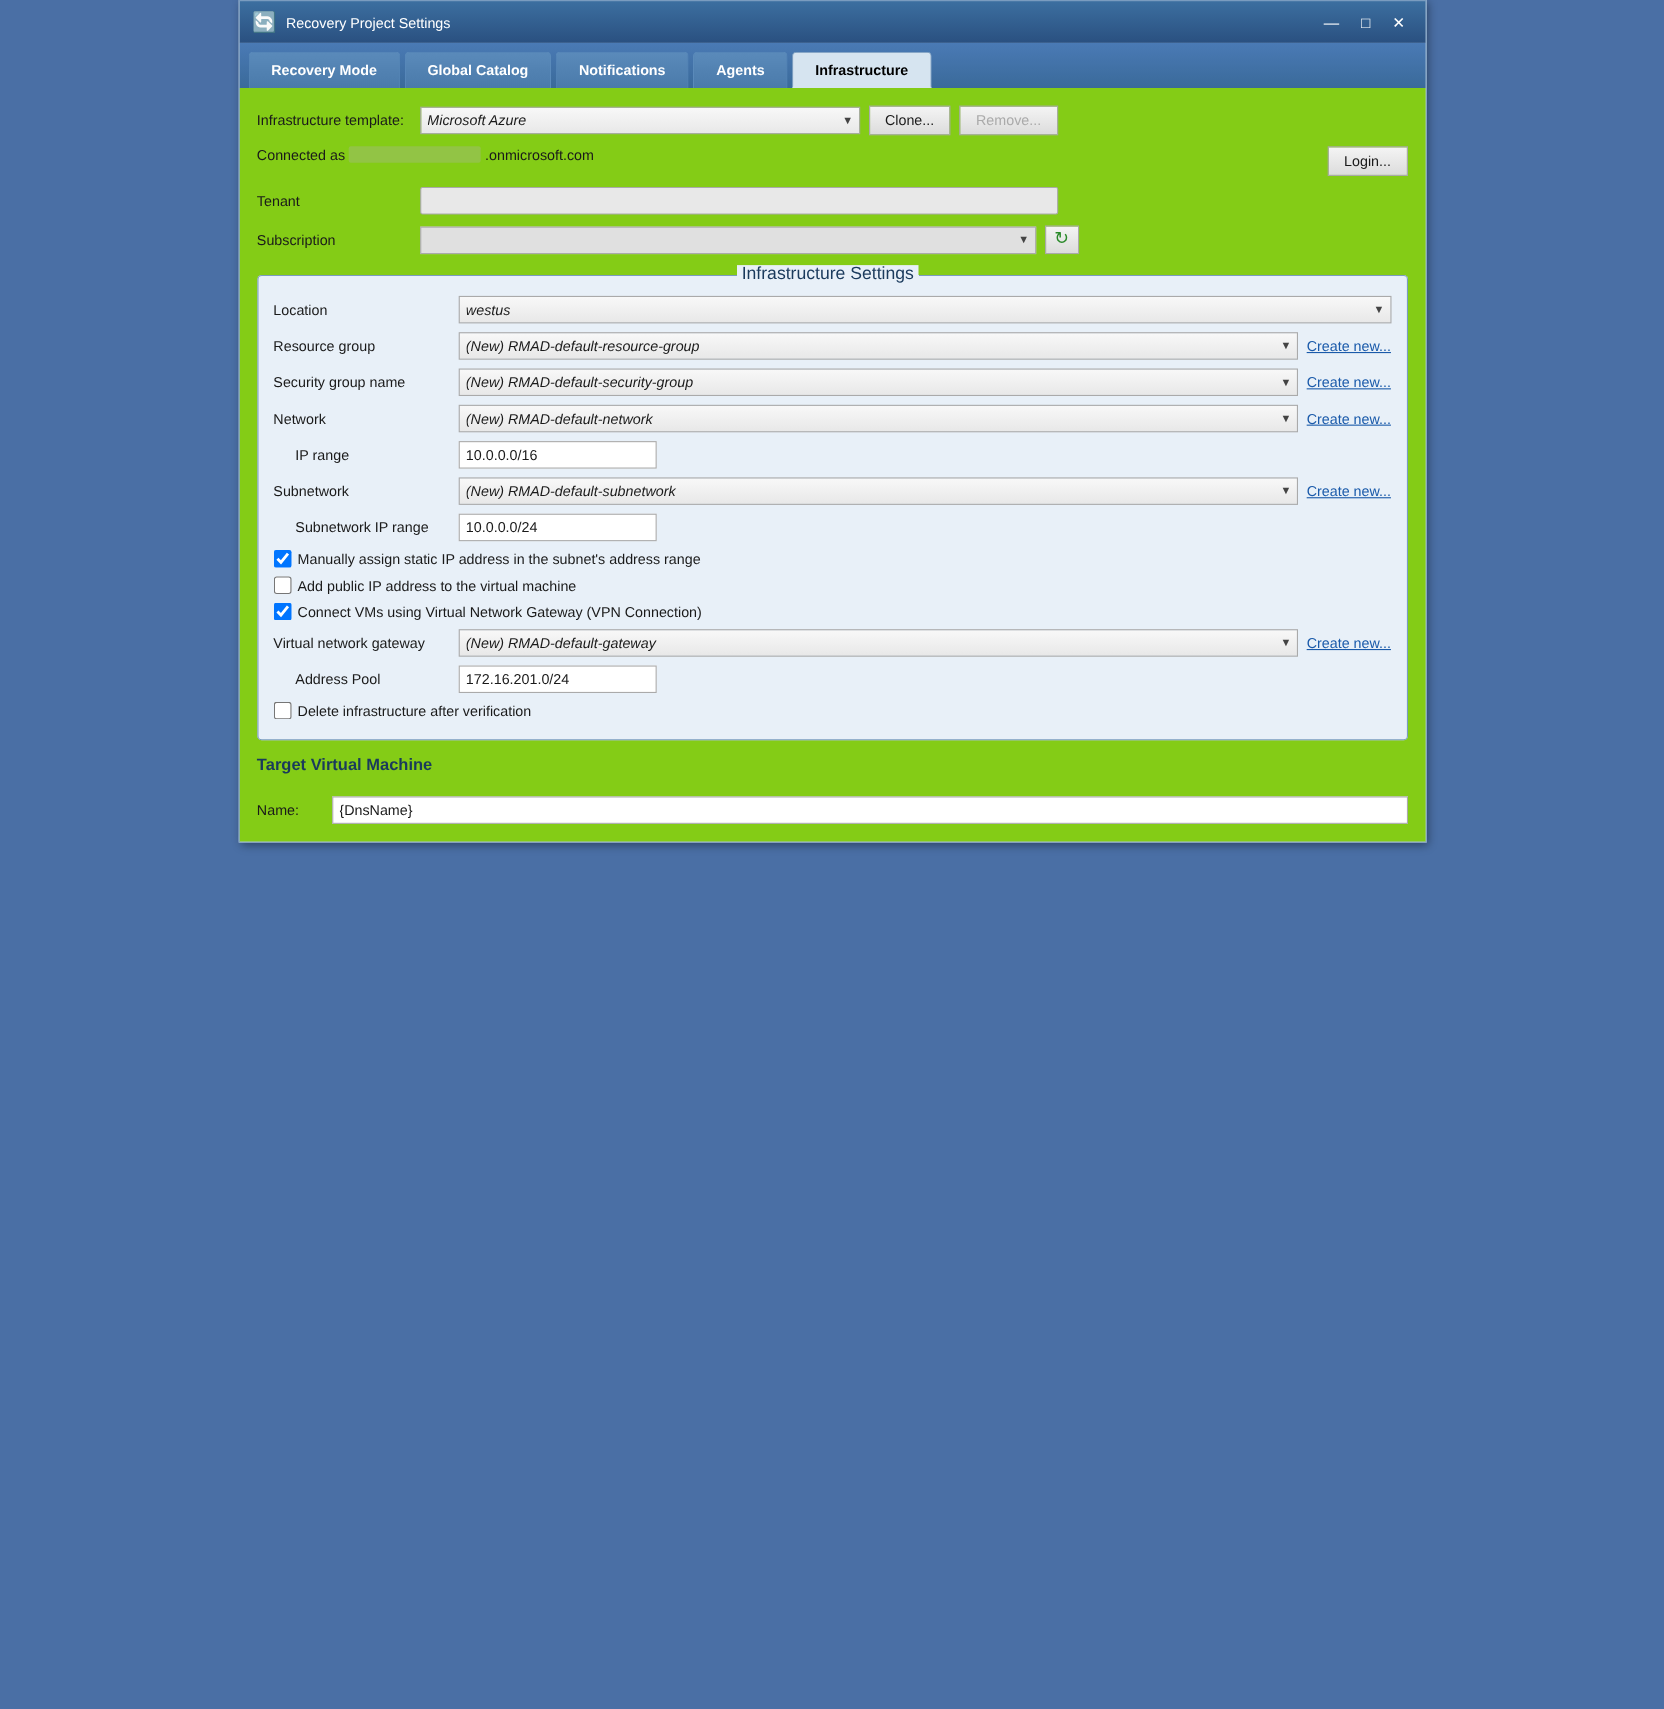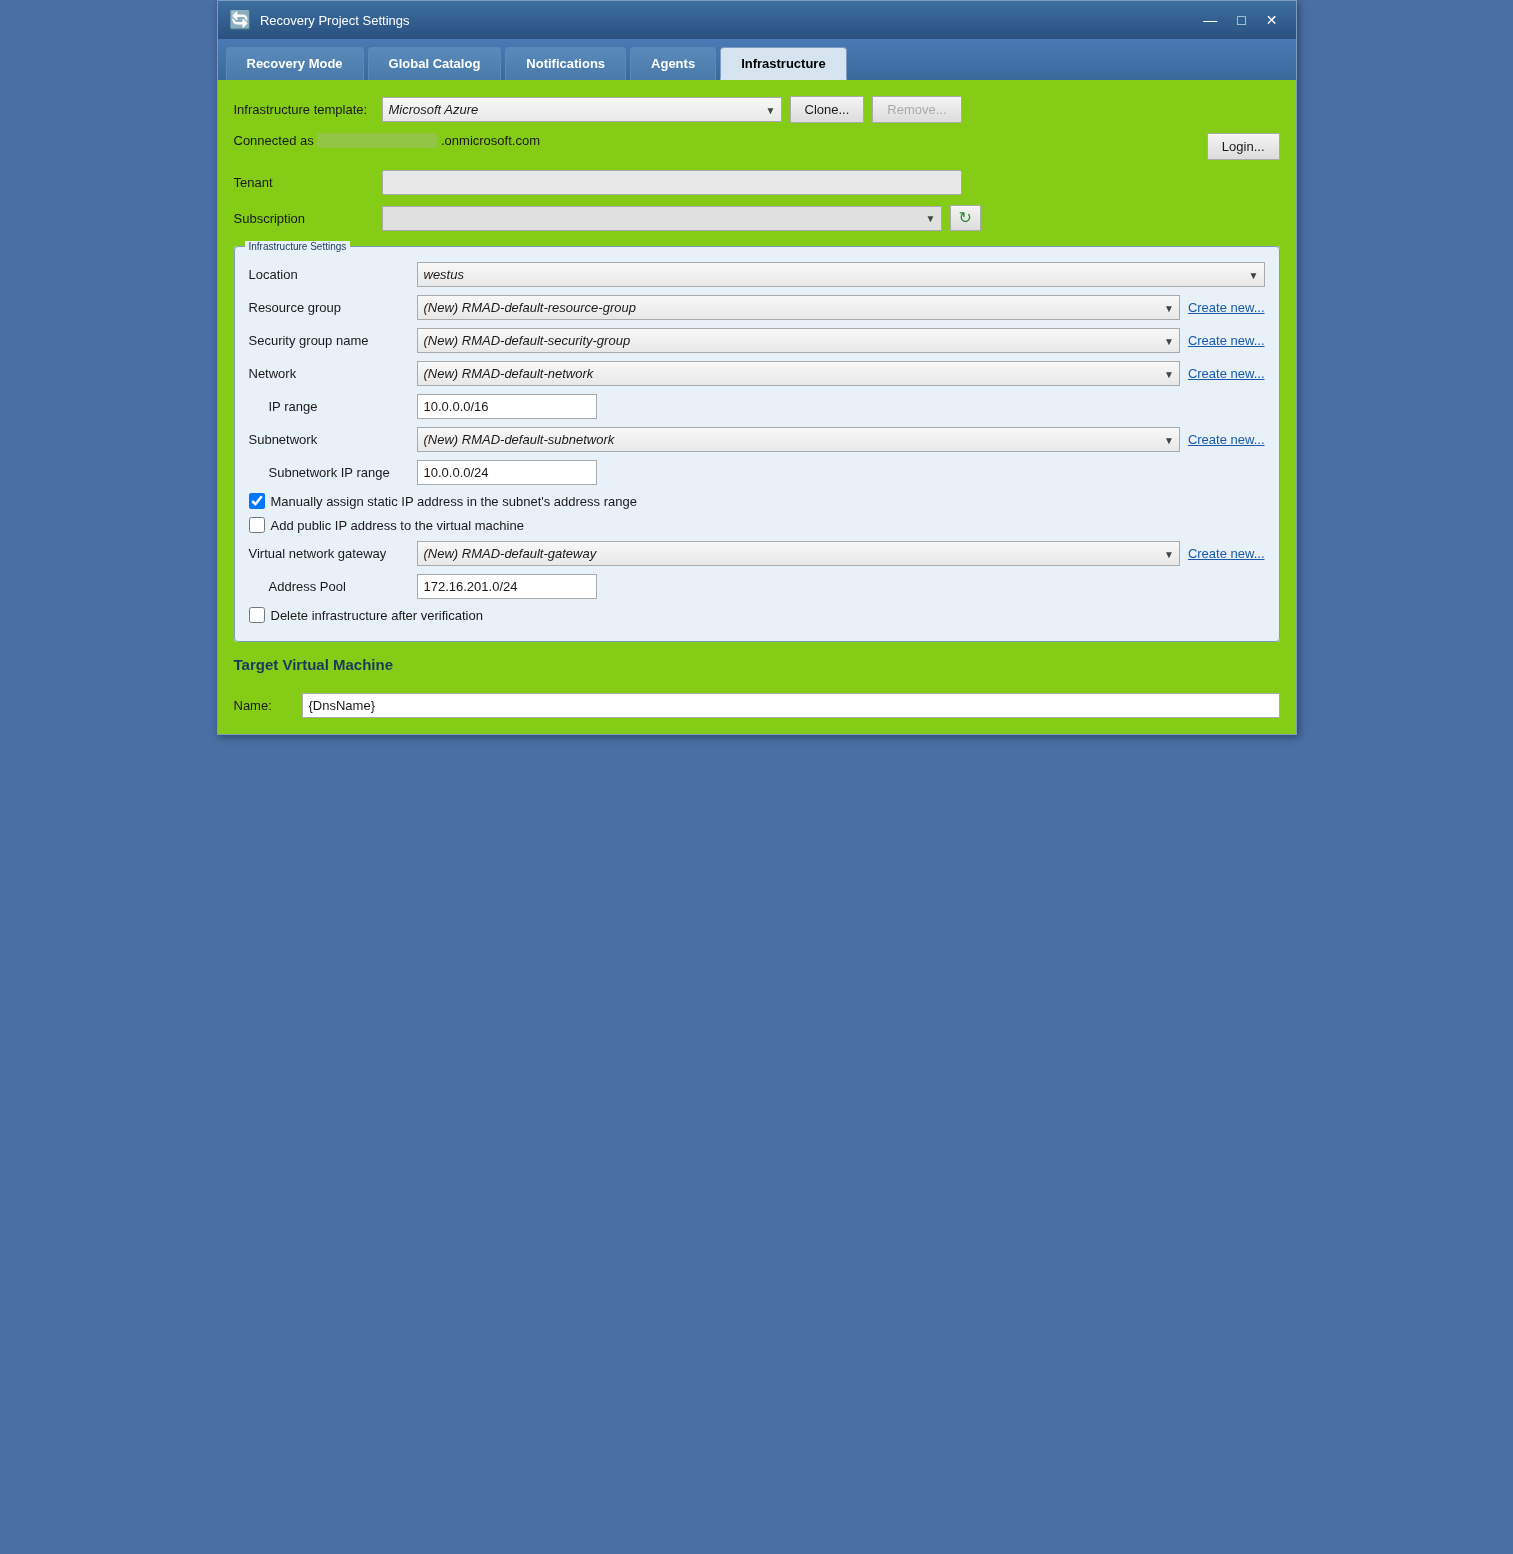--- a/index.html
+++ b/index.html
@@ -183,25 +183,26 @@
     }
 
     .fieldset {
       border: 1px solid #7a9cbf;
       border-radius: 4px;
       padding: 10px 14px;
       margin-bottom: 14px;
       background: #e8f0f8;
     }
     .fieldset-legend {
-      font-size: 10px;
+      font-size: 16px;
       color: #1a3a5c;
       background: #e8f0f8;
       padding: 0 4px;
       margin-left: -4px;
+      text-align: center;
     }
 
     .infra-row {
       display: flex;
       align-items: center;
       margin-bottom: 8px;
       gap: 8px;
     }
     .infra-label {
       min-width: 160px;
@@ -425,20 +426,24 @@
       <div class="checkbox-row">
         <input type="checkbox" id="cb-static-ip" checked="" style="">
         <label class="checkbox-label" for="cb-static-ip">Manually assign static IP address in the subnet's address range</label>
       </div>
 
       <div class="checkbox-row">
         <input type="checkbox" id="cb-public-ip" style="">
         <label class="checkbox-label" for="cb-public-ip">Add public IP address to the virtual machine</label>
       </div>
 
+      <div class="checkbox-row">
+        <input type="checkbox" id="cb-vpn" checked="" style="">
+        <label class="checkbox-label" for="cb-vpn">Connect VMs using Virtual Network Gateway (VPN Connection)</label>
+      </div>
 
       <div class="infra-row">
         <span class="infra-label">Virtual network gateway</span>
         <div class="infra-select-wrapper">
           <select>
             <option>(New) RMAD-default-gateway</option>
           </select>
           <span class="select-arrow">▼</span>
         </div>
         <button class="create-new-link">Create new...</button>

